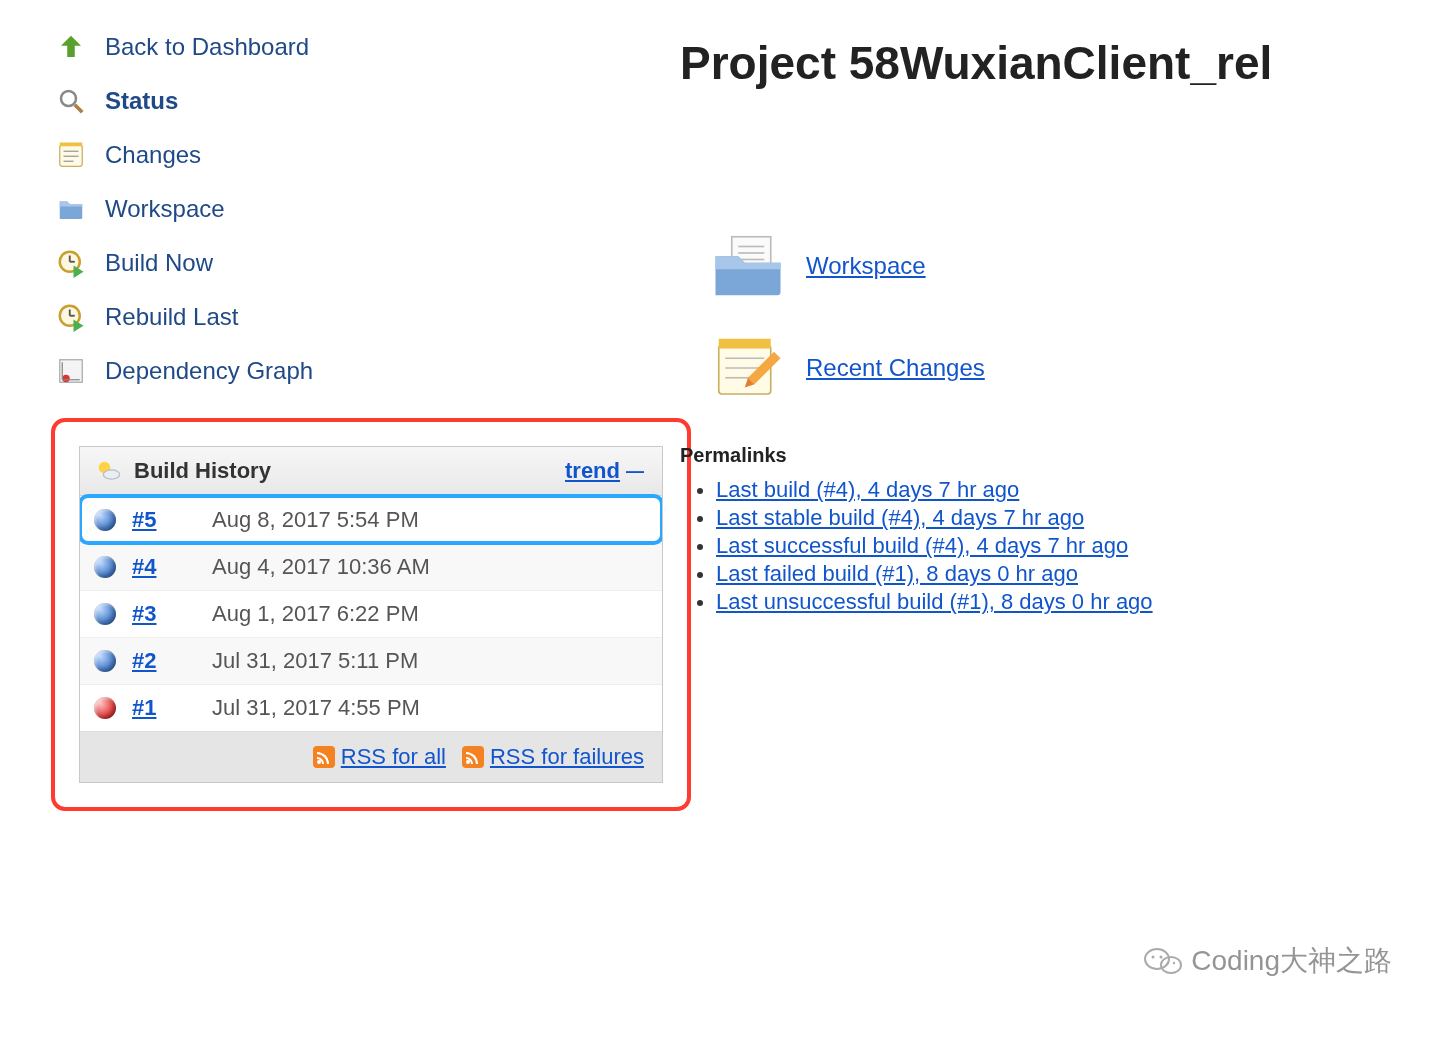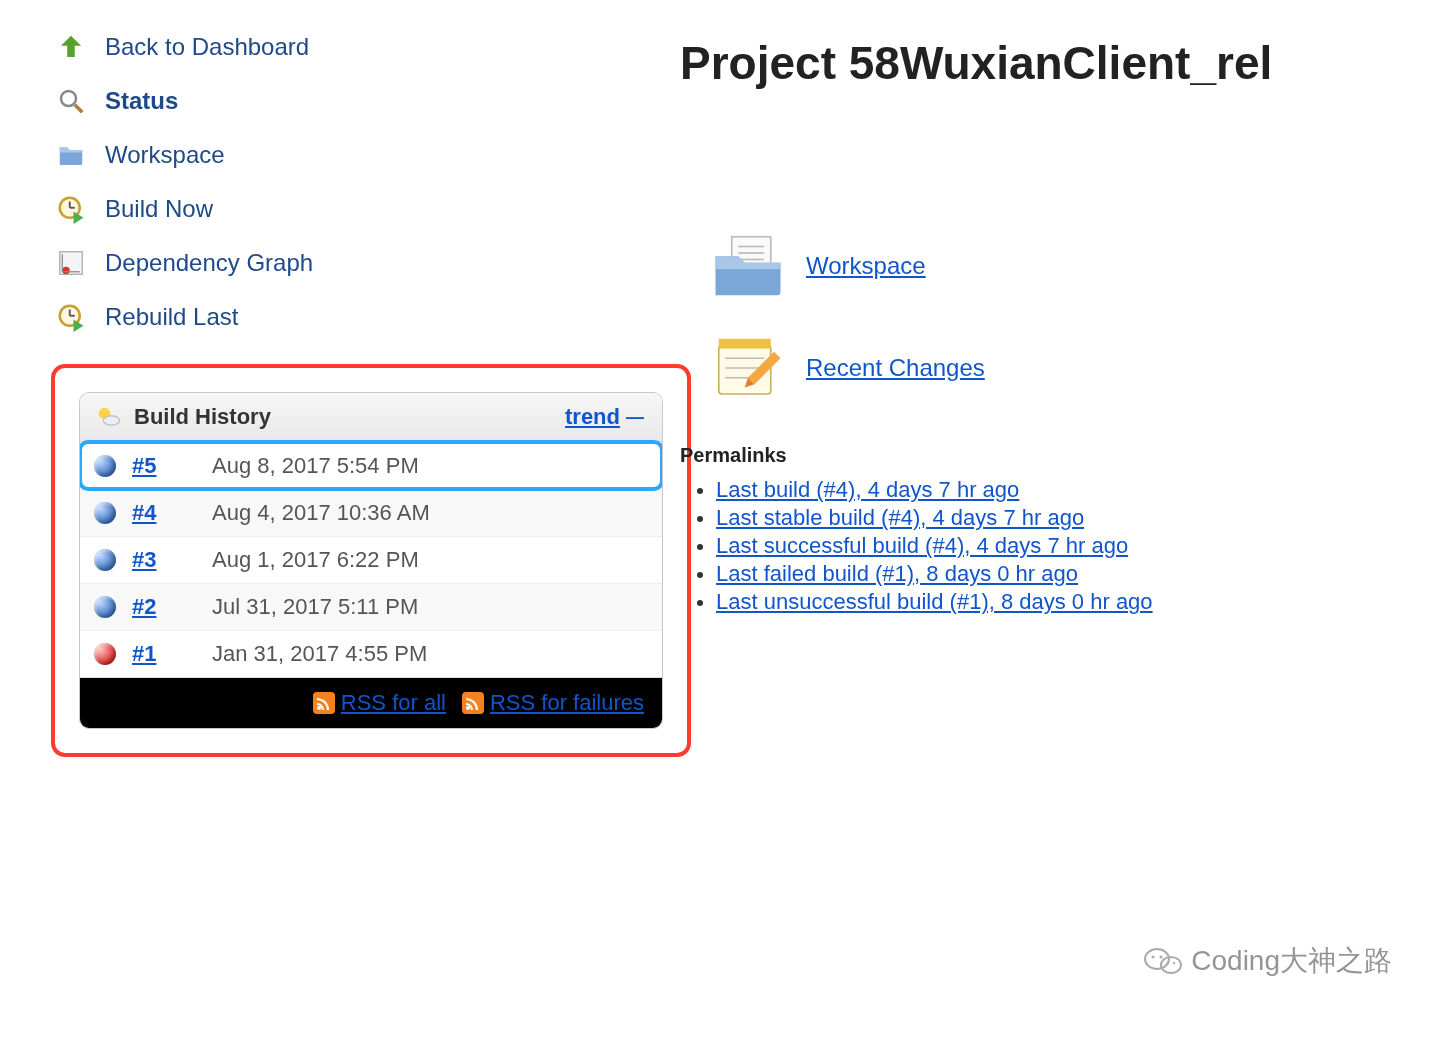--- a/index.html
+++ b/index.html
@@ -48,21 +48,21 @@
   .build-history-highlight {
     margin-top: 20px;
     border: 4px solid #ff3b30;
     border-radius: 14px;
     padding: 24px 24px 24px 24px;
     width: 640px;
     box-sizing: border-box;
   }
   .build-history-panel {
     border: 1px solid #c8c8c8;
-    border-radius: 10px;
+    border-radius: 0;
     background: #fff;
     overflow: hidden;
   }
   .bh-header {
     background: linear-gradient(#f7f7f7,#e8e8e8);
     padding: 10px 18px 10px 14px;
     display: flex;
     align-items: center;
     border-bottom: 1px solid #d0d0d0;
   }
@@ -121,21 +121,21 @@
     color: #1155cc;
     font-weight: bold;
     text-decoration: underline;
     font-size: 22px;
   }
   .bh-row .btime {
     color: #555;
     font-size: 22px;
   }
   .bh-footer {
-    background: #000000;
+    background: #e5e5e5;
     padding: 12px 18px;
     display: flex;
     justify-content: flex-end;
     gap: 16px;
     align-items: center;
     border-top: 1px solid #ddd;
   }
   .rss-group {
     display:flex;
     align-items:center;
@@ -263,58 +263,70 @@
         <svg width="30" height="30" viewBox="0 0 24 24">
             <circle cx="10" cy="10" r="6" fill="none" stroke="#888" stroke-width="2"></circle>
             <line x1="15" y1="15" x2="21" y2="21" stroke="#b08040" stroke-width="3"></line>
           </svg>
       </span>
       <span class="label">Status</span>
     </div>
     <div class="nav-item">
       <span class="icon-slot">
         <svg width="30" height="30" viewBox="0 0 24 24">
+            <rect x="3" y="4" width="18" height="17" rx="2" fill="#fffbe6" stroke="#c8b060"></rect>
+            <line x1="6" y1="9" x2="18" y2="9" stroke="#999"></line>
+            <line x1="6" y1="13" x2="18" y2="13" stroke="#999"></line>
+            <line x1="6" y1="17" x2="14" y2="17" stroke="#999"></line>
+            <rect x="3" y="2" width="18" height="3" fill="#f0c040"></rect>
+          </svg>
+      </span>
+      <span class="label">Changes</span>
+    </div>
+    <div class="nav-item">
+      <span class="icon-slot">
+        <svg width="30" height="30" viewBox="0 0 24 24">
             <path fill="#7aa6d8" d="M3 6h6l2 2h10v11a1 1 0 0 1-1 1H3z"></path>
             <path fill="#a8c6e8" d="M3 6h6l2 2h10v2H3z"></path>
           </svg>
       </span>
       <span class="label">Workspace</span>
     </div>
     <div class="nav-item">
       <span class="icon-slot">
         <svg width="30" height="30" viewBox="0 0 24 24">
             <circle cx="11" cy="11" r="8" fill="#fff8e0" stroke="#c8a030" stroke-width="2"></circle>
             <line x1="11" y1="11" x2="11" y2="6" stroke="#555" stroke-width="1.5"></line>
             <line x1="11" y1="11" x2="15" y2="11" stroke="#555" stroke-width="1.5"></line>
             <path fill="#4caf50" d="M14 14l8 5-8 5z"></path>
           </svg>
       </span>
       <span class="label">Build Now</span>
     </div>
     <div class="nav-item">
       <span class="icon-slot">
         <svg width="30" height="30" viewBox="0 0 24 24">
+            <circle cx="11" cy="11" r="8" fill="#fff8e0" stroke="#c8a030" stroke-width="2"></circle>
+            <line x1="11" y1="11" x2="11" y2="6" stroke="#555" stroke-width="1.5"></line>
+            <line x1="11" y1="11" x2="15" y2="11" stroke="#555" stroke-width="1.5"></line>
+            <path fill="#4caf50" d="M14 14l8 5-8 5z"></path>
+          </svg>
+      </span>
+      <span class="label">Rebuild Last</span>
+    </div>
+    <div class="nav-item">
+      <span class="icon-slot">
+        <svg width="30" height="30" viewBox="0 0 24 24">
             <rect x="3" y="3" width="18" height="18" fill="#f4f4f4" stroke="#aaa"></rect>
             <circle cx="8" cy="18" r="3" fill="#d33"></circle>
             <line x1="5" y1="19" x2="19" y2="19" stroke="#888"></line>
             <line x1="5" y1="19" x2="5" y2="5" stroke="#888"></line>
           </svg>
       </span>
       <span class="label">Dependency Graph</span>
-    </div>
-    <div class="nav-item">
-      <span class="icon-slot">
-        <svg width="30" height="30" viewBox="0 0 24 24">
-            <circle cx="11" cy="11" r="8" fill="#fff8e0" stroke="#c8a030" stroke-width="2"></circle>
-            <line x1="11" y1="11" x2="11" y2="6" stroke="#555" stroke-width="1.5"></line>
-            <line x1="11" y1="11" x2="15" y2="11" stroke="#555" stroke-width="1.5"></line>
-            <path fill="#4caf50" d="M14 14l8 5-8 5z"></path>
-          </svg>
-      </span>
-      <span class="label">Rebuild Last</span>
     </div>
 
     <div class="build-history-highlight">
       <div class="build-history-panel">
         <div class="bh-header">
           <span class="bh-icon">
             <svg width="28" height="28" viewBox="0 0 24 24">
                 <circle cx="9" cy="9" r="5" fill="#ffd24a"></circle>
                 <ellipse cx="15" cy="15" rx="7" ry="4" fill="#e8eef5" stroke="#bbb"></ellipse>
               </svg>
@@ -340,21 +352,21 @@
               <span class="btime">Aug 1, 2017 6:22 PM</span>
             </div>
             <div class="bh-row">
               <span class="ball blue"></span>
               <a class="bnum">#2</a>
               <span class="btime">Jul 31, 2017 5:11 PM</span>
             </div>
             <div class="bh-row">
               <span class="ball red"></span>
               <a class="bnum">#1</a>
-              <span class="btime">Jan 31, 2017 4:55 PM</span>
+              <span class="btime">Jul 31, 2017 4:55 PM</span>
             </div>
           </div>
         <div class="bh-footer">
           <span class="rss-group">
             <span class="rss-icon">
                 <span class="rss-dot"></span>
               </span>
             <a class="rss-link">RSS for all</a>
           </span>
           <span class="rss-group">

